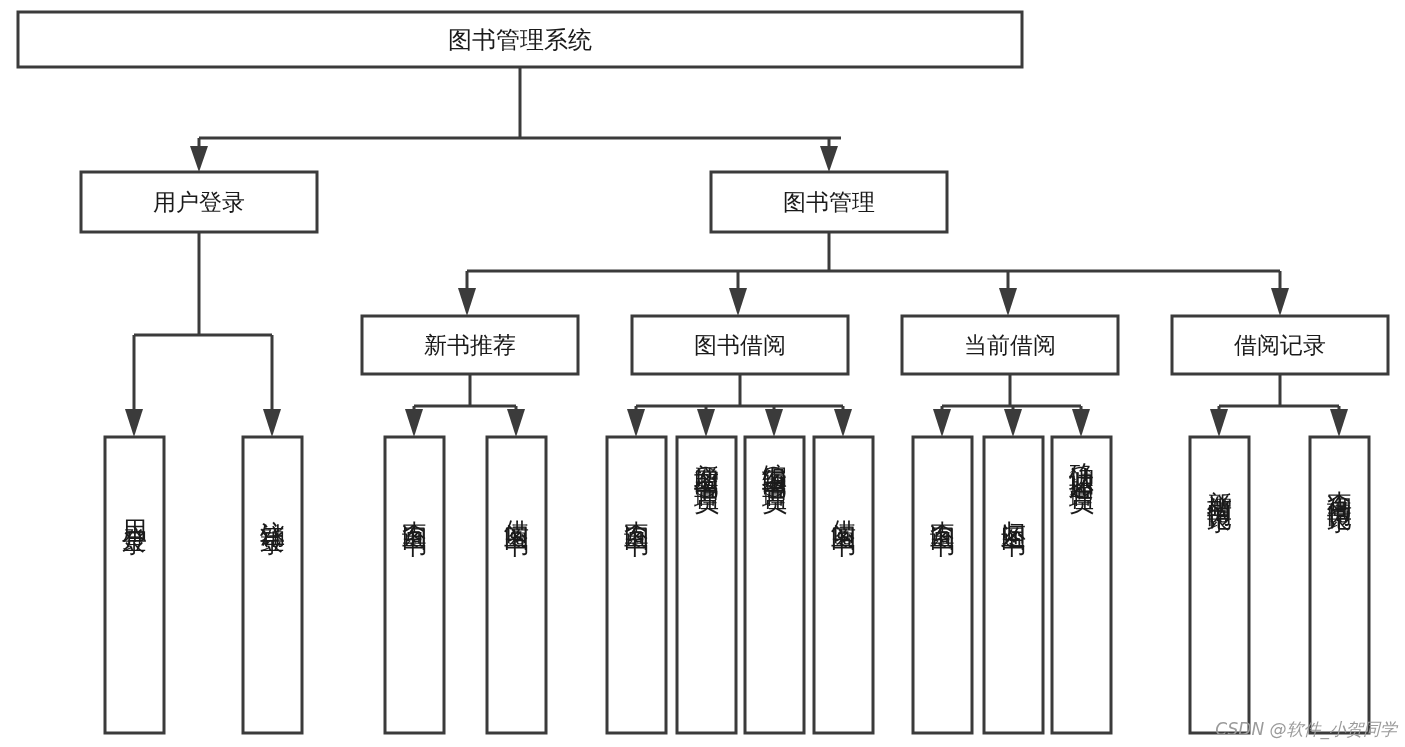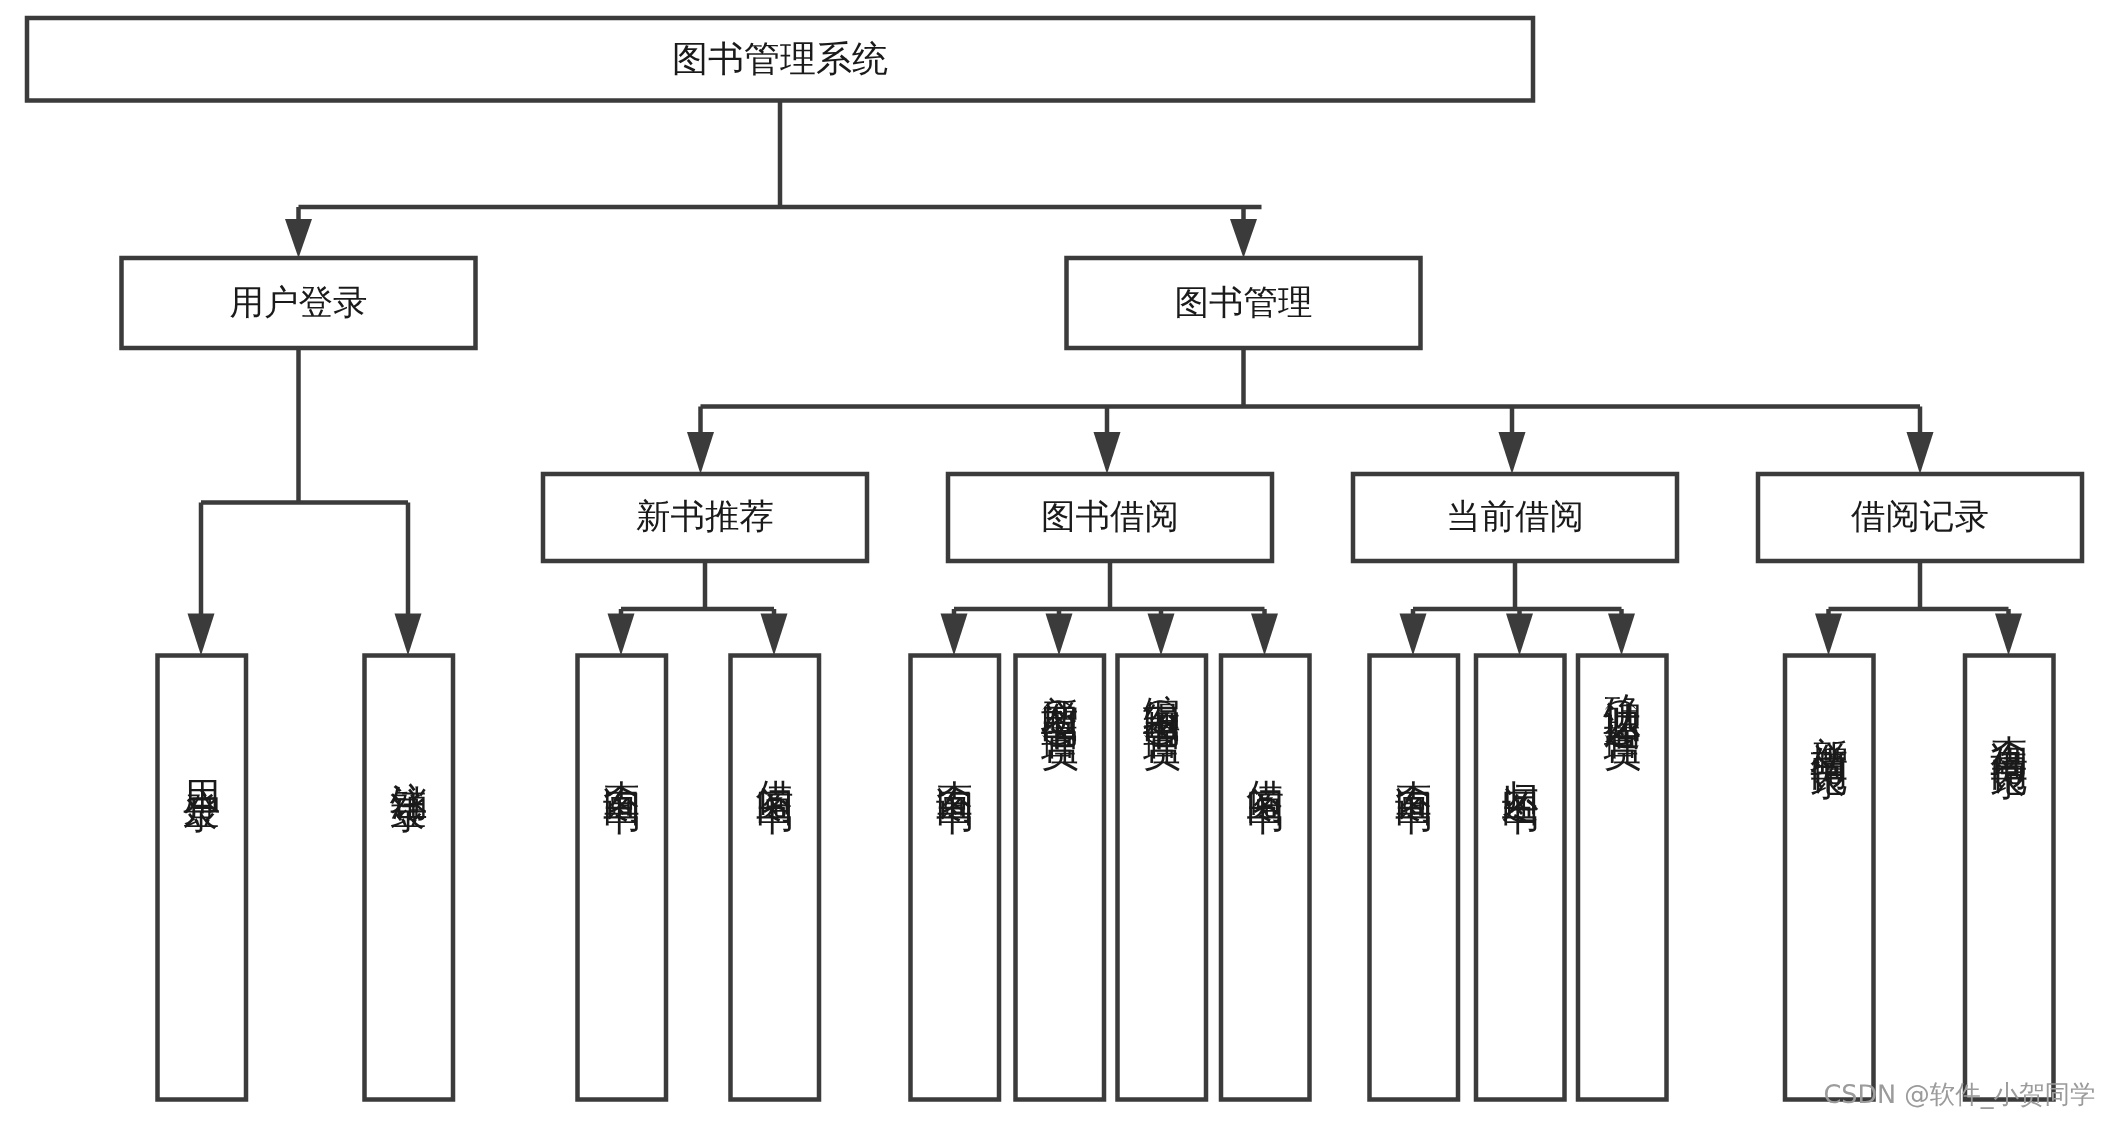--- a/index.html
+++ b/index.html
@@ -73,20 +73,21 @@
     white-space: nowrap;
   }
   .watermark {
     position: absolute;
     right: 8px;
     bottom: 6px;
     font-family: "DejaVu Sans", "Liberation Sans", sans-serif;
     font-size: 17px;
     color: #9b9b9b;
     white-space: nowrap;
+    font-style: italic;
   }
 </style>
 </head>
 <body>
 
 <div id="diagram-root">
 
   <svg class="diagram" viewBox="0 0 1405 747" xmlns="http://www.w3.org/2000/svg">
 
     <g>

